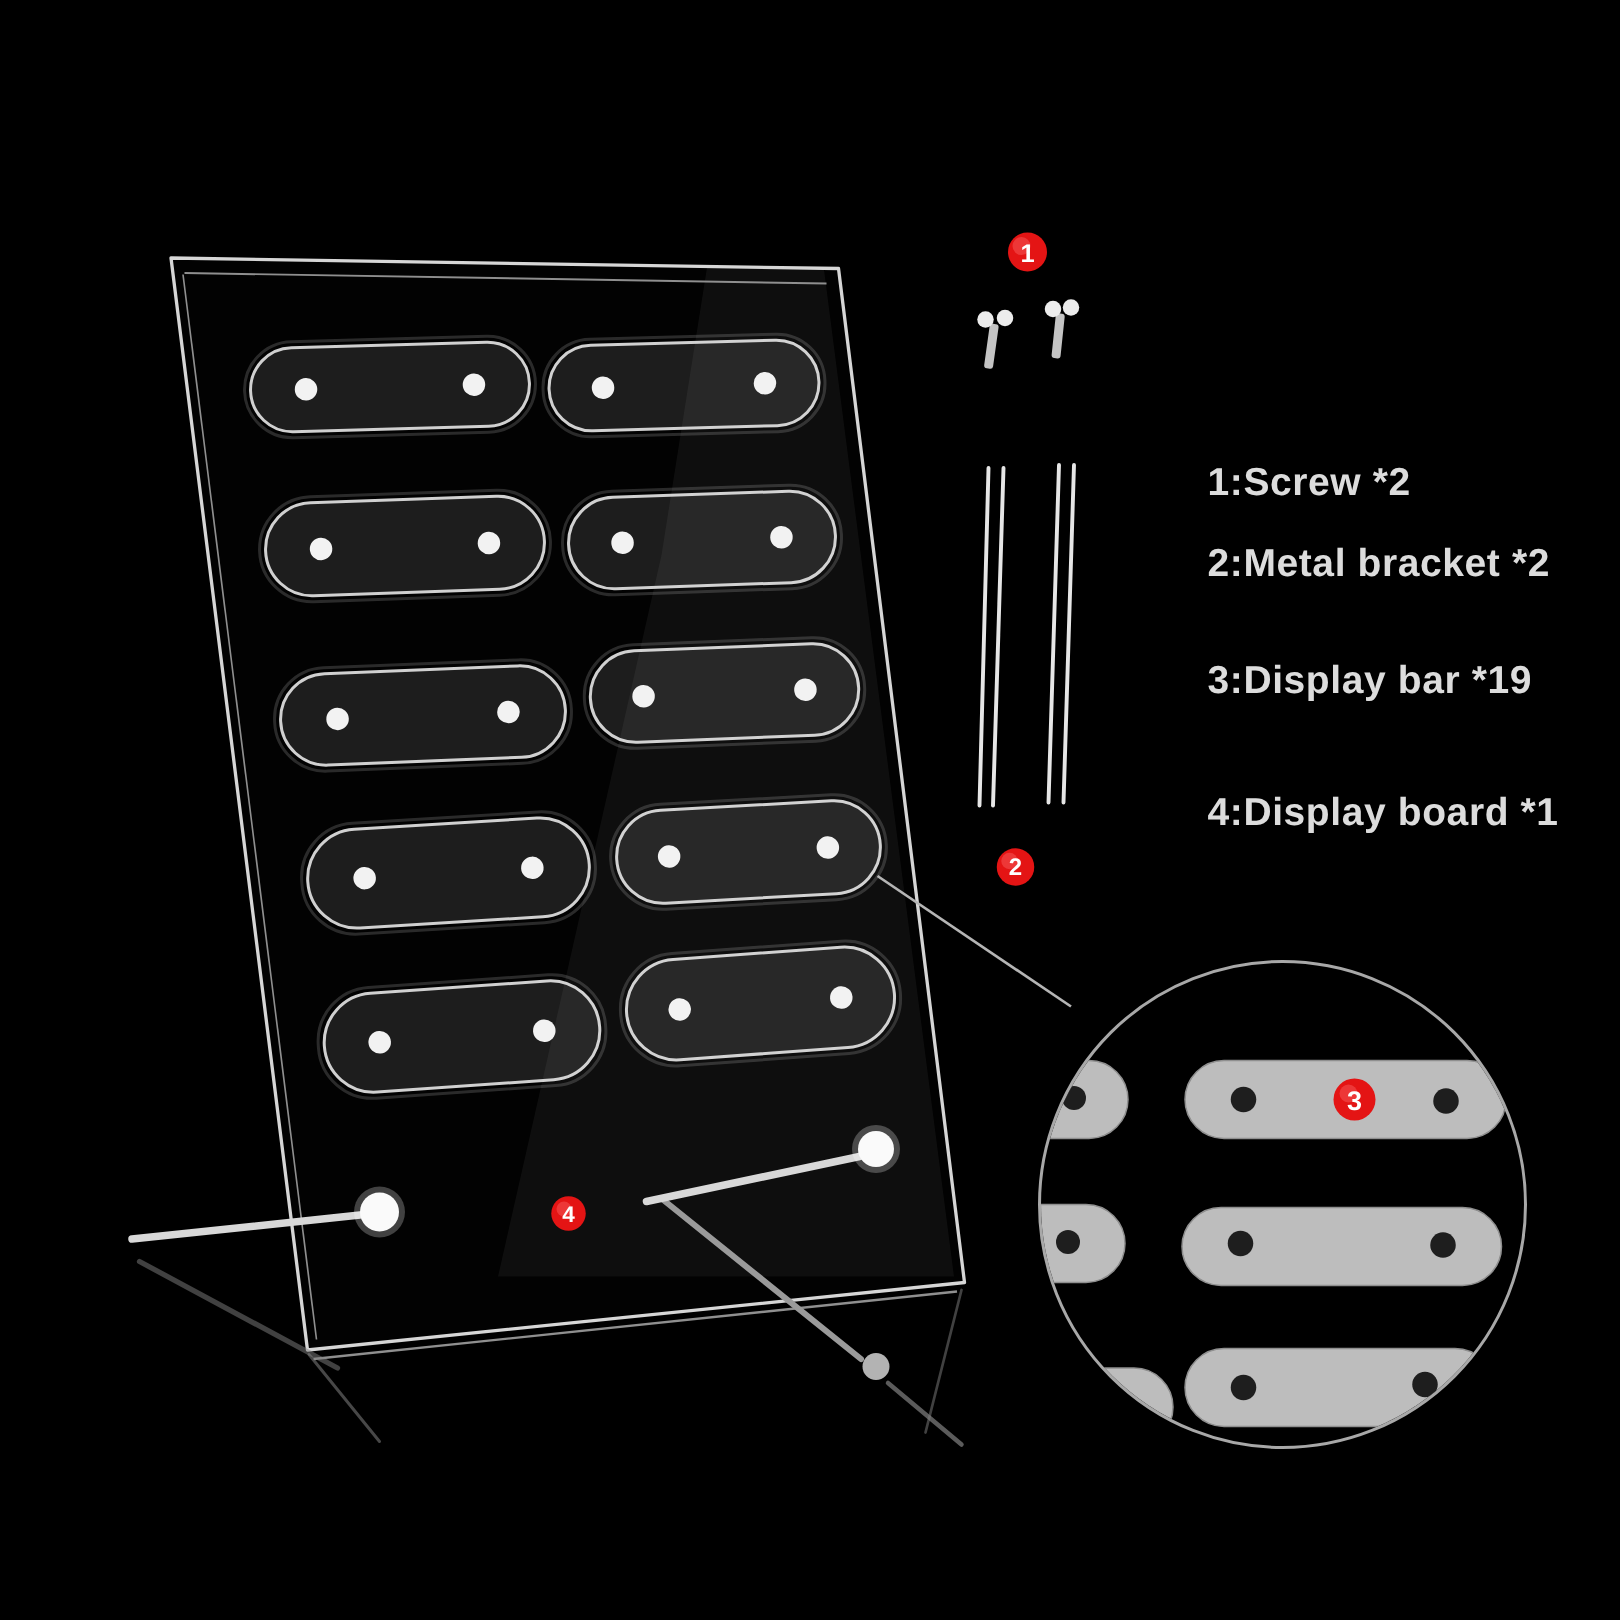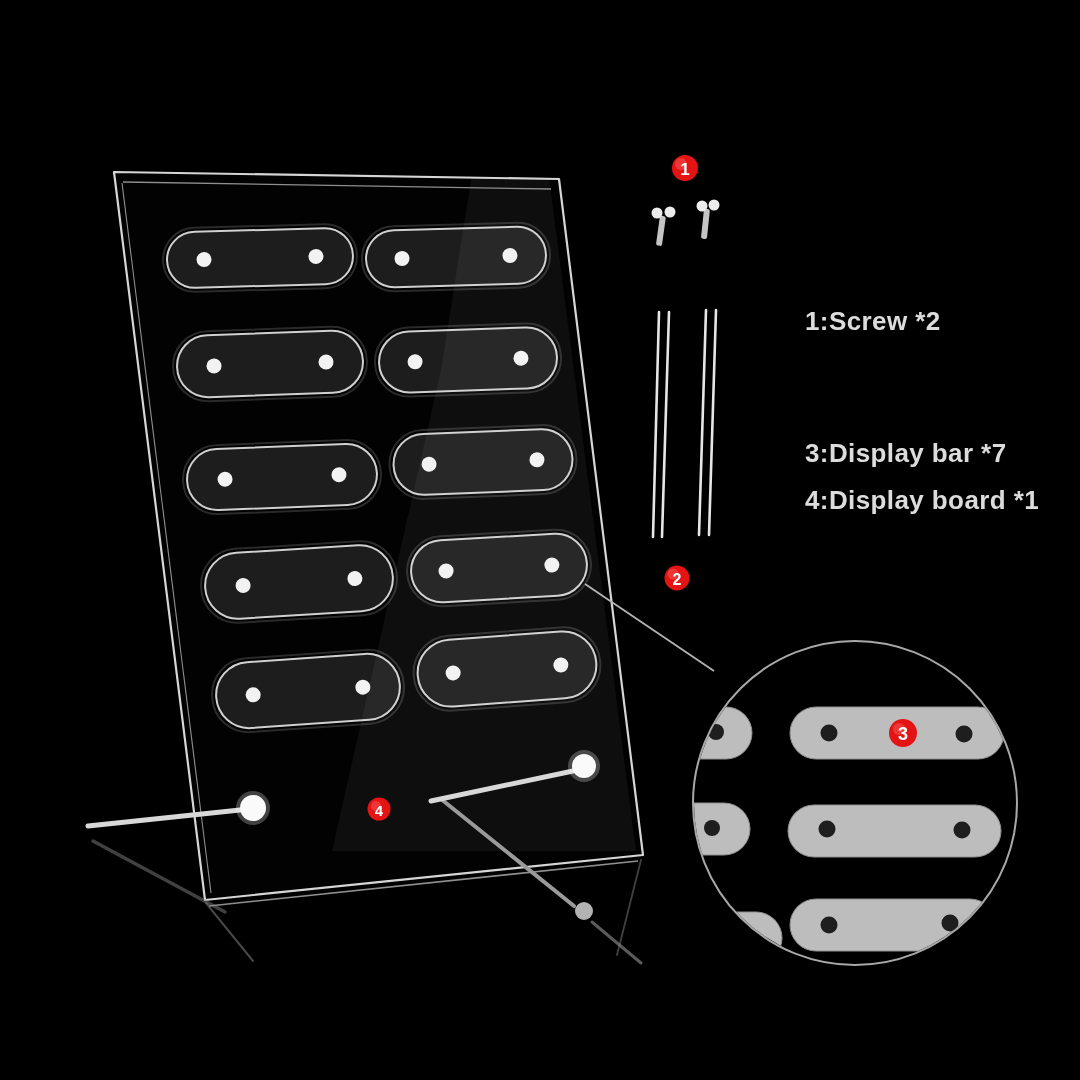--- a/index.html
+++ b/index.html
@@ -206,15 +206,16 @@
     <text class="badge-label" x="903" y="734" font-size="18" text-anchor="middle" dominant-baseline="central">3</text>
   </g>
   <g>
     <circle class="badge" cx="379" cy="809" r="11.5"></circle>
     <circle class="badge-hi" cx="376" cy="806" r="5"></circle>
     <text class="badge-label" x="379" y="810" font-size="15" text-anchor="middle" dominant-baseline="central">4</text>
   </g>
 </svg>
 
   <div class="parts-item" style="top:306px">1:Screw *2</div>
-  <div class="parts-item" style="top:438px">3:Display bar *7</div>
-  <div class="parts-item" style="top:485px">4:Display board *1</div>
+  <div class="parts-item" style="top:360px">2:Metal bracket *2</div>
+  <div class="parts-item" style="top:438px">3:Display bar *19</div>
+  <div class="parts-item" style="top:526px">4:Display board *1</div>
 </div>
 
 </body></html>

